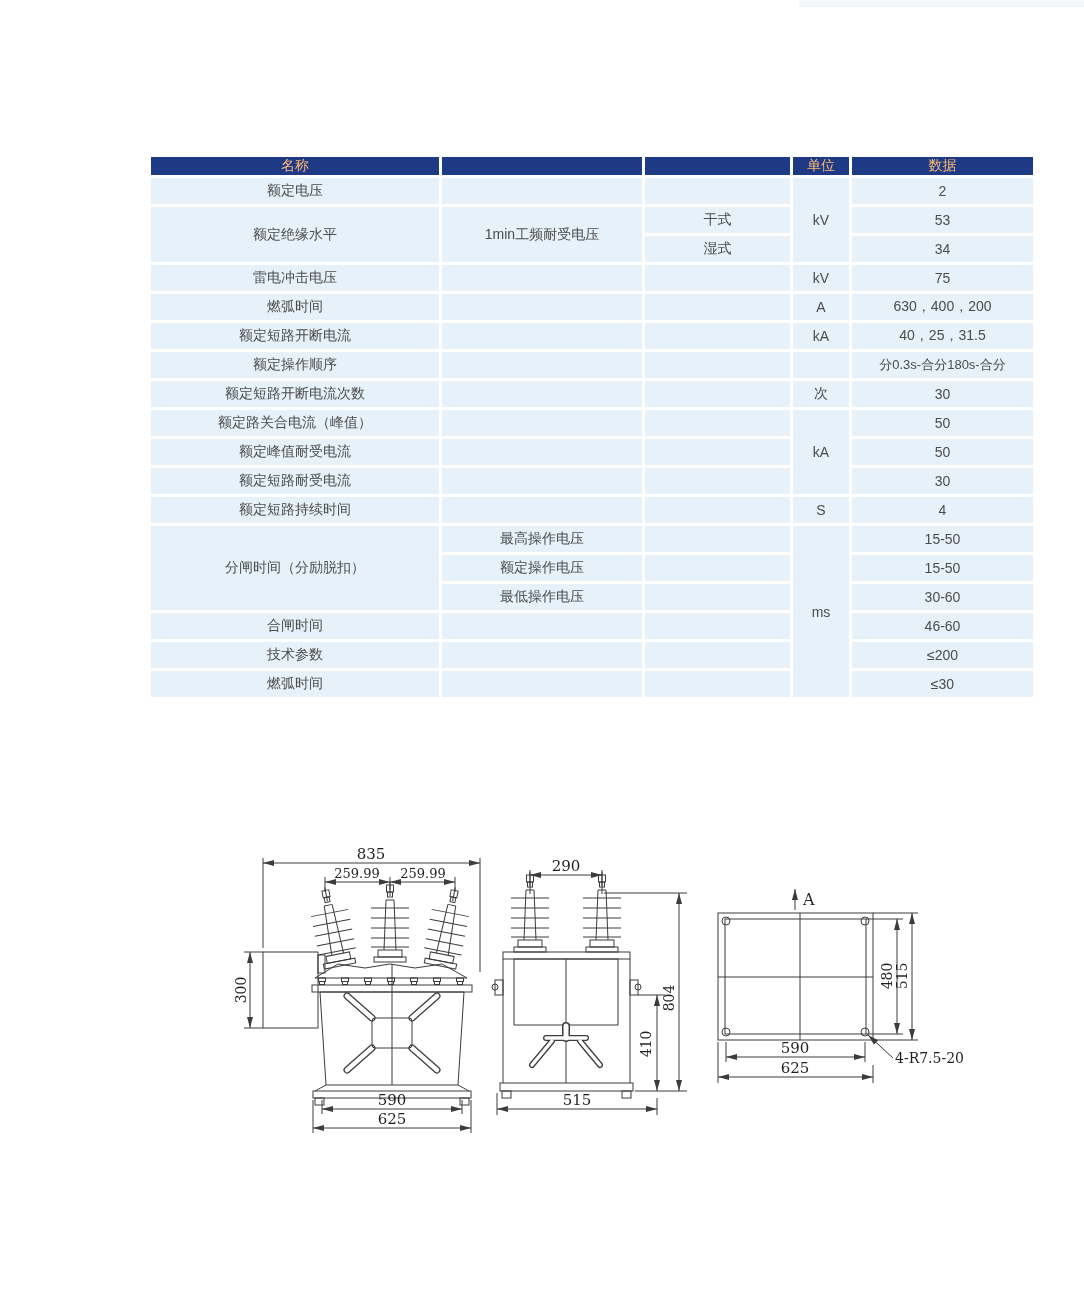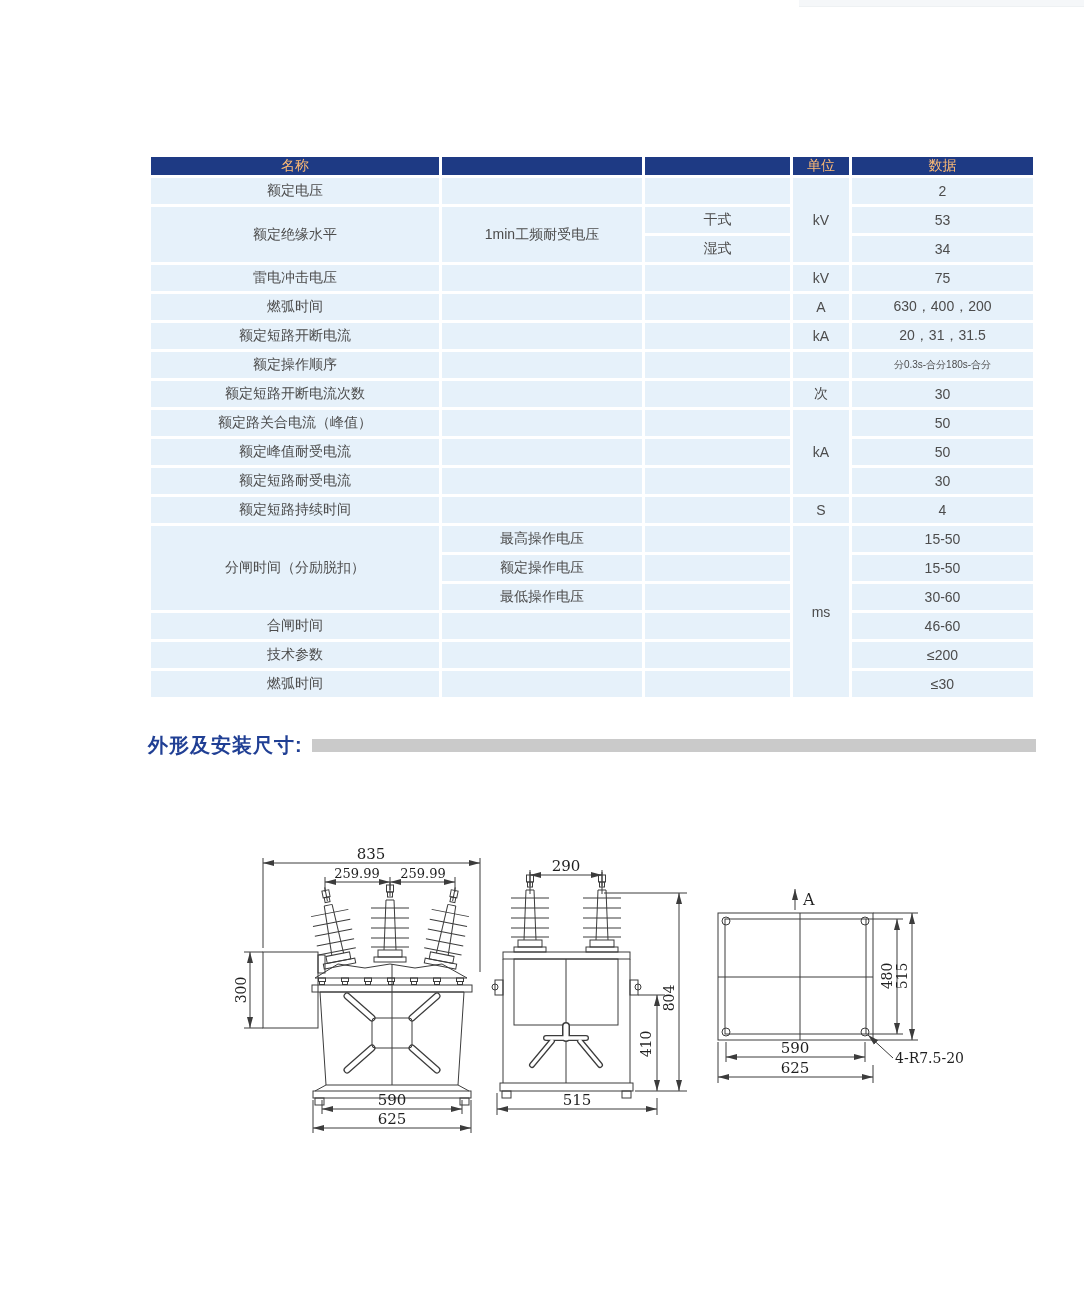--- a/index.html
+++ b/index.html
@@ -79,28 +79,28 @@
           <td></td>
           <td></td>
           <td>A</td>
           <td>630，400，200</td>
         </tr>
         <tr>
           <td>额定短路开断电流</td>
           <td></td>
           <td></td>
           <td>kA</td>
-          <td>20，31，31.5</td>
+          <td>40，25，31.5</td>
         </tr>
         <tr>
           <td>额定操作顺序</td>
           <td></td>
           <td></td>
           <td></td>
-          <td style="font-size:10px">分0.3s-合分180s-合分</td>
+          <td style="font-size:13px">分0.3s-合分180s-合分</td>
         </tr>
         <tr>
           <td>额定短路开断电流次数</td>
           <td></td>
           <td></td>
           <td>次</td>
           <td>30</td>
         </tr>
         <tr>
           <td>额定路关合电流（峰值）</td>
@@ -160,24 +160,20 @@
         <tr>
           <td>燃弧时间</td>
           <td></td>
           <td></td>
           <td>≤30</td>
         </tr>
       </tbody>
     </table>
   </div>
 
-  <div class="sec-row r2">
-    <span class="sec-title">外形及安装尺寸:</span>
-    <span class="sec-bar"></span>
-  </div>
 
   <svg style="left:240px;top:848px" width="262" height="292" viewBox="0 0 262 292">
     <defs>
       <marker id="aeF" markerWidth="12" markerHeight="8" refX="11" refY="4" orient="auto">
         <path d="M0,1 L11,4 L0,7 Z" fill="#3c3c3c"></path>
         </marker>
       <marker id="asF" markerWidth="12" markerHeight="8" refX="1" refY="4" orient="auto">
         <path d="M12,1 L1,4 L12,7 Z" fill="#3c3c3c"></path>
         </marker>
       <g id="insF" class="ln">

